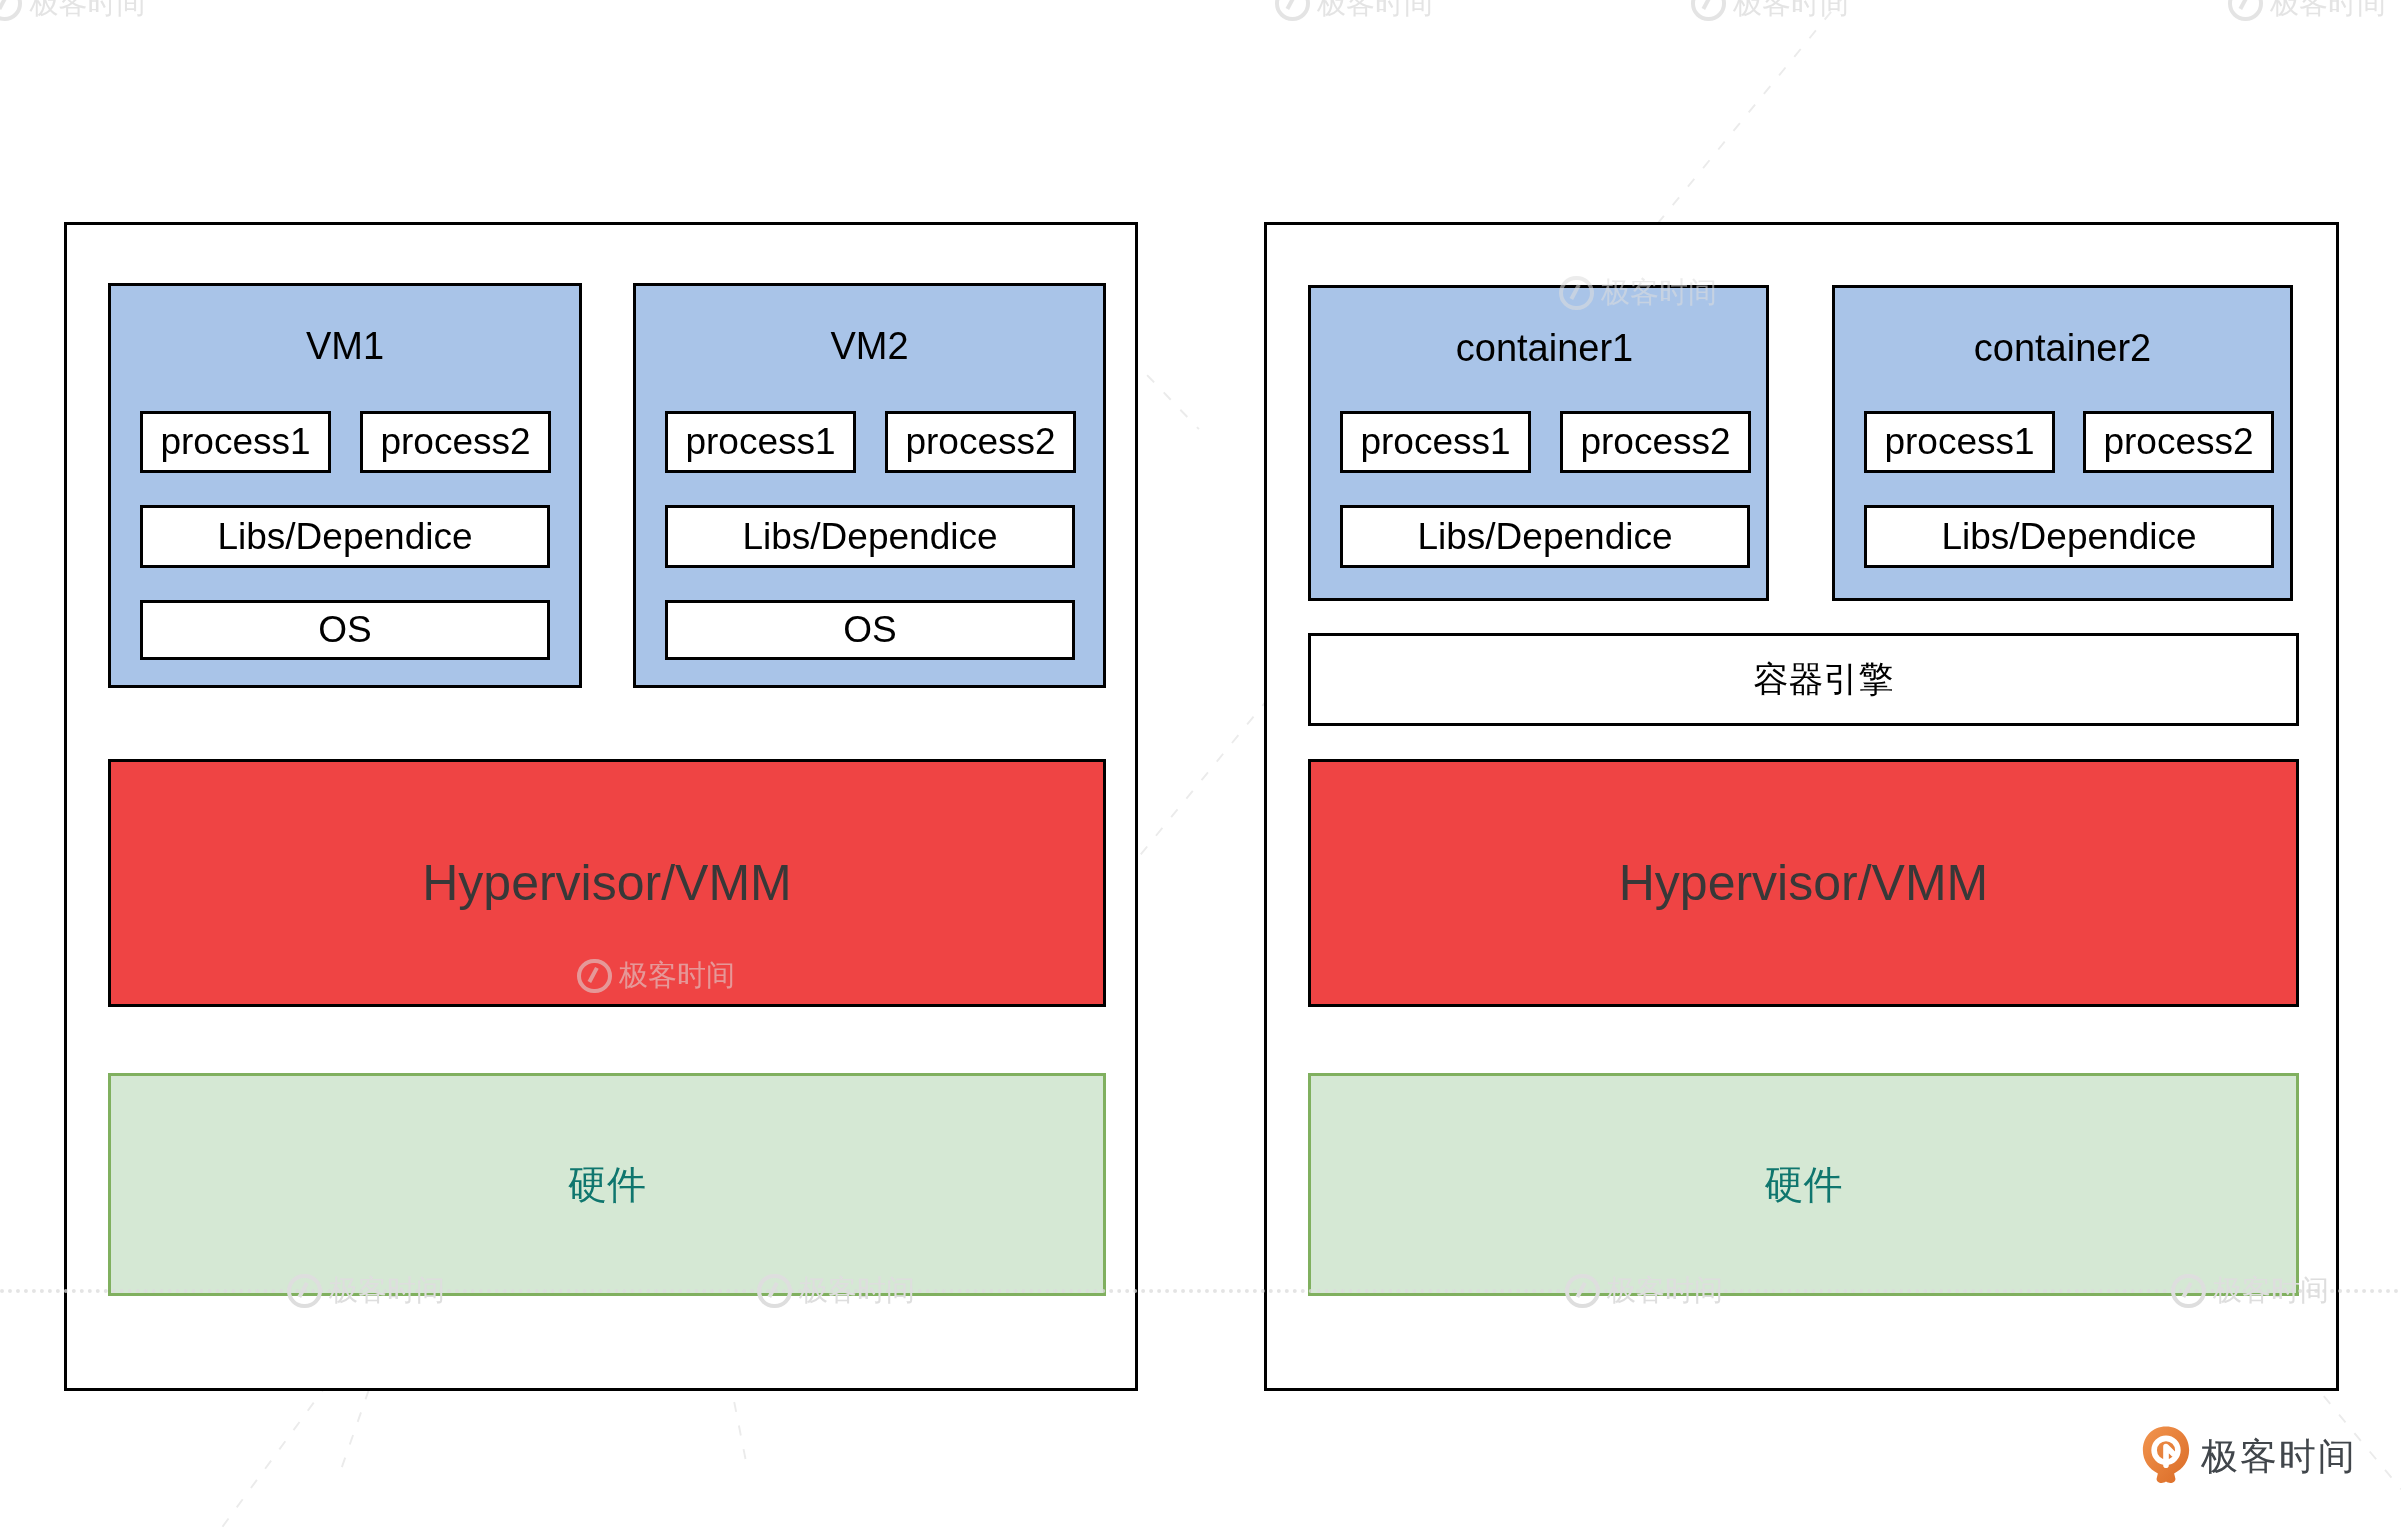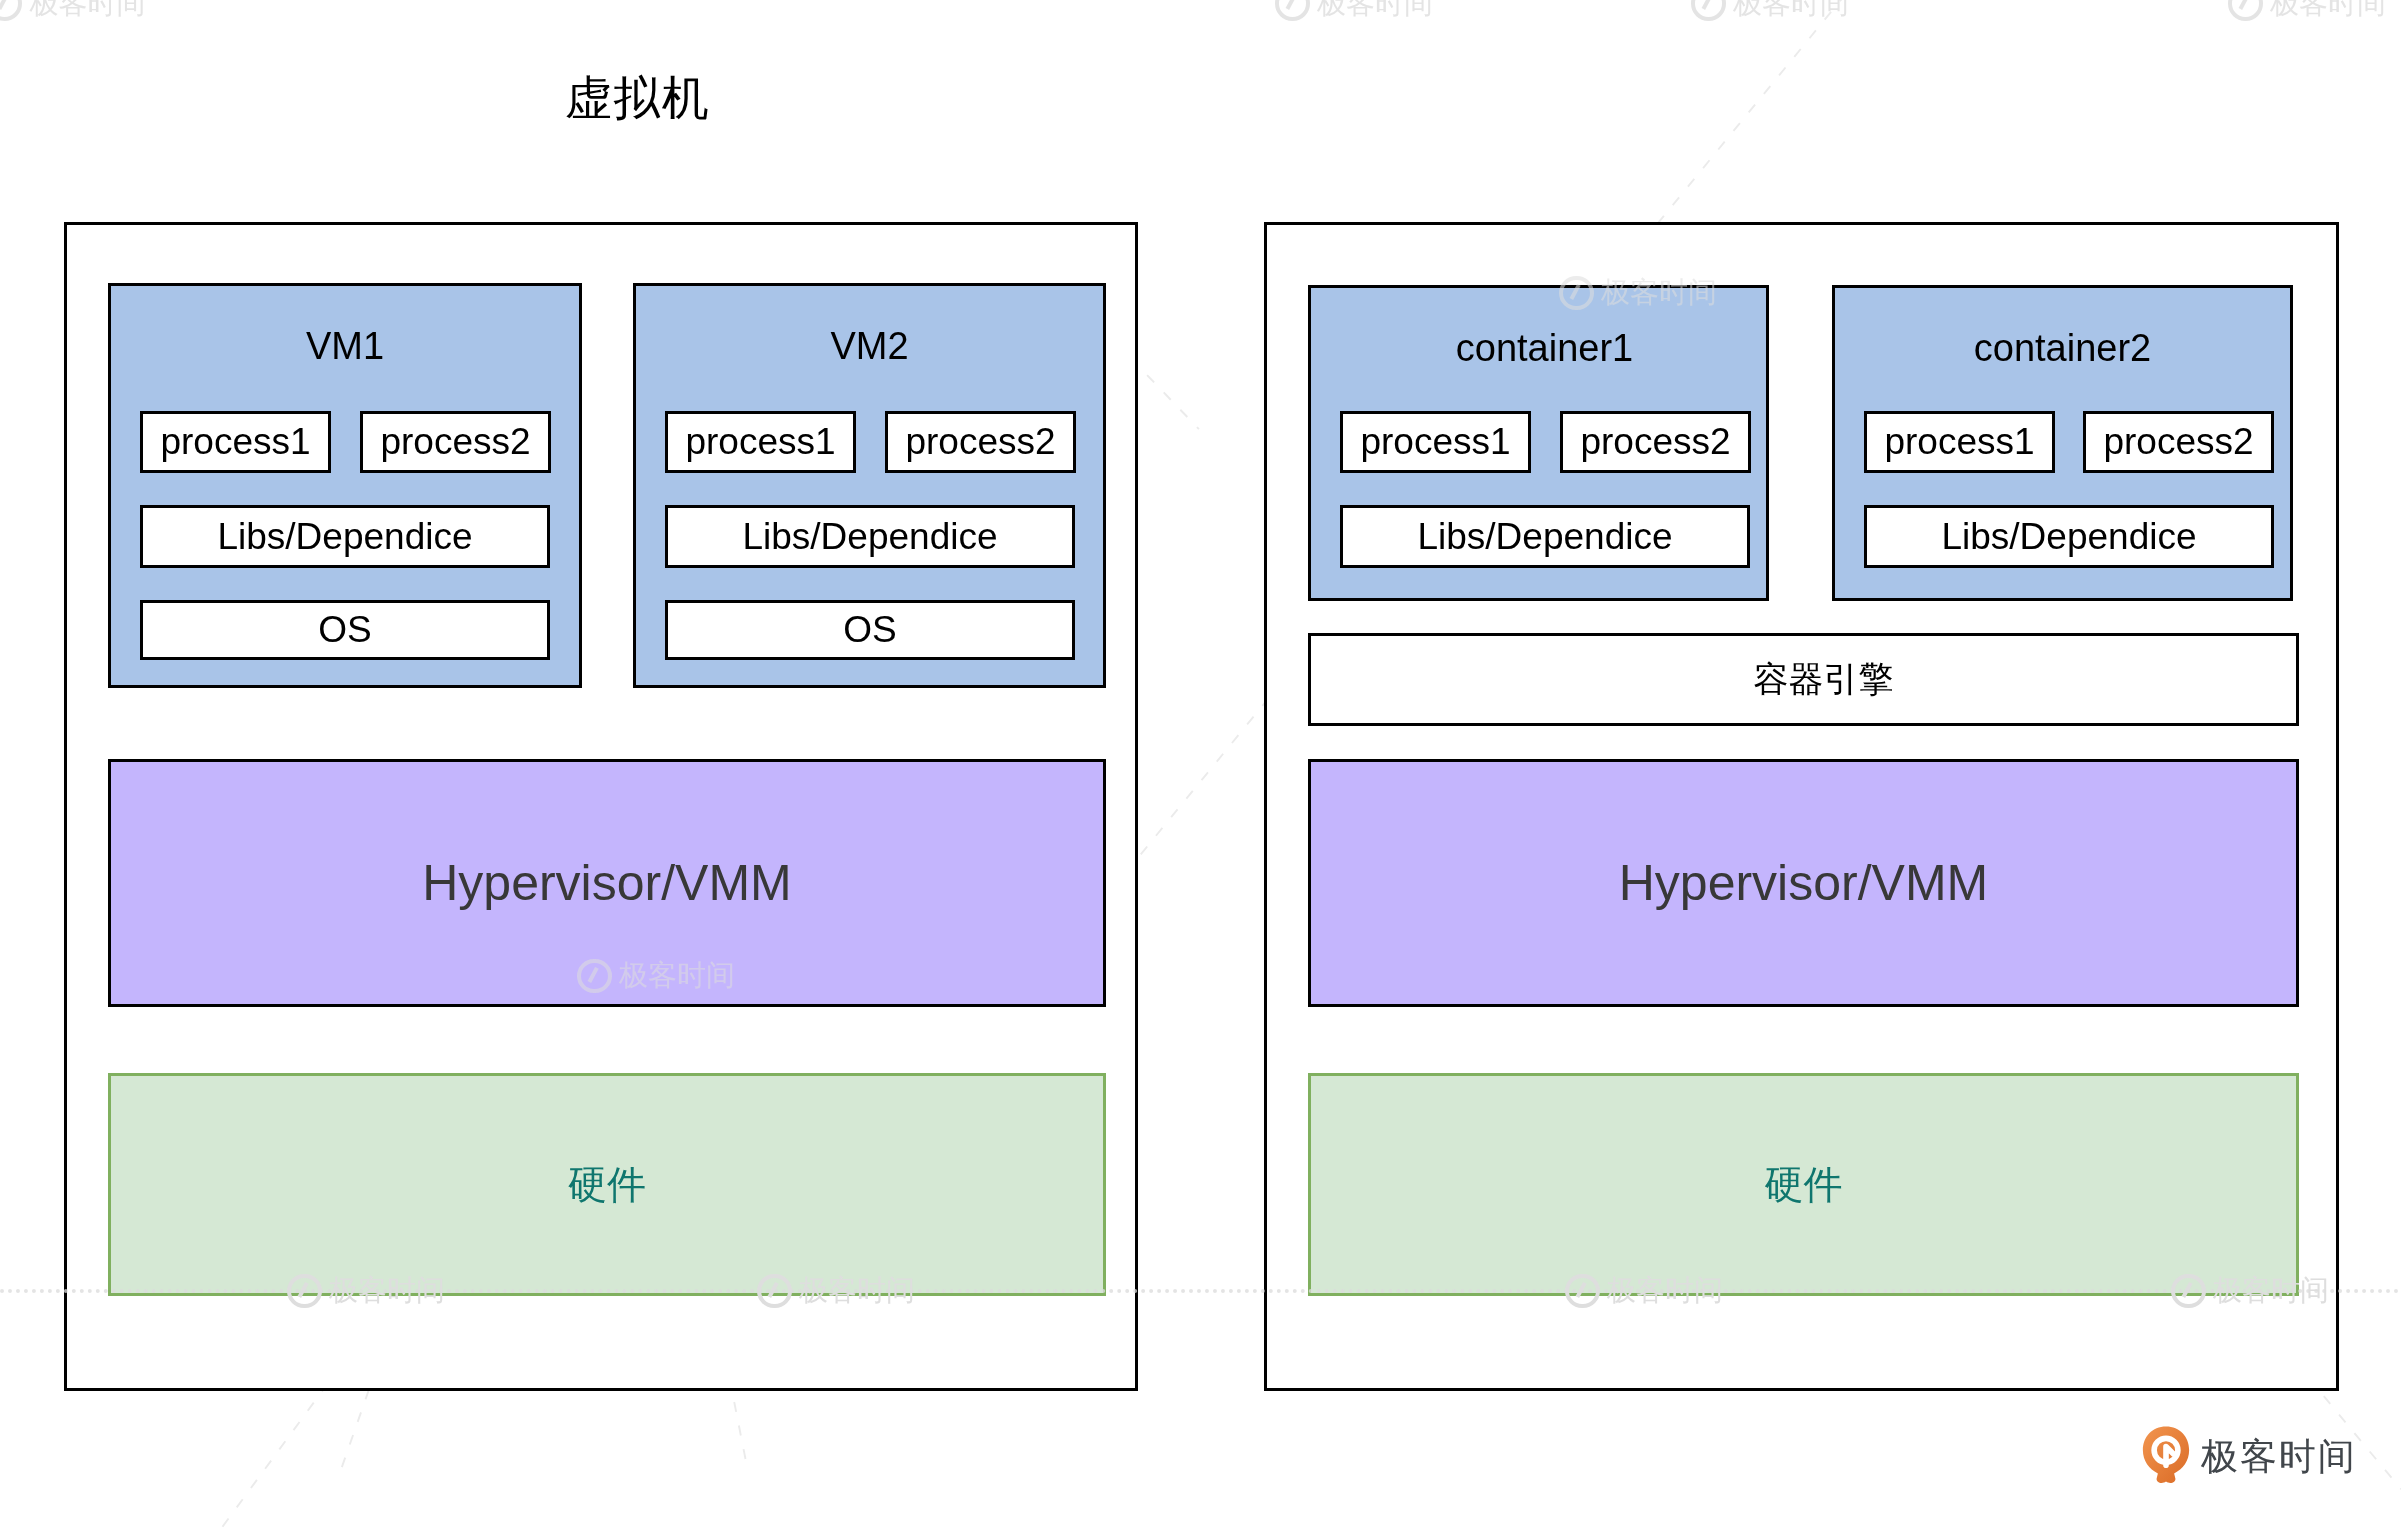--- a/index.html
+++ b/index.html
@@ -10,21 +10,21 @@
     color:#000;
   }
   .abs{position:absolute;box-sizing:border-box;}
   .center{display:flex;align-items:center;justify-content:center;}
   .section-title{font-size:47px;color:#000;text-align:center;letter-spacing:1.3px;}
   .outer-box{border:3.8px solid #000;background:#fff;}
   .blue-box{background:#a9c4e8;border:3.2px solid #000;}
   .white-box{background:#fff;border:3.2px solid #000;font-size:37px;}
   .unit-title{font-size:38px;color:#000;}
   .engine-box{background:#fff;border:3.2px solid #000;font-size:35px;}
-  .hyp-box{background:#c4b5fd;border:3.2px solid #000;font-size:50px;color:#383838;}
+  .hyp-box{background:#ef4444;border:3.2px solid #000;font-size:50px;color:#383838;}
   .hw-box{background:#d5e8d4;border:3.2px solid #80b05f;font-size:39px;color:#0f766e;}
   
   .dotline{border-top:4.4px dotted #dcdcdc;opacity:.75;}
   .wm{display:flex;align-items:center;gap:7.6px;color:#dedede;font-size:29px;white-space:nowrap;}
   .wm .ring{width:26.5px;height:26.5px;border:4.4px solid currentColor;border-radius:50%;position:relative;flex:0 0 auto;}
   .wm .ring:after{content:"";position:absolute;left:10px;top:3.8px;width:4.4px;height:16.4px;background:currentColor;transform:rotate(28deg);}
   .wm.mid{opacity:.55;}
   .wm.edge{opacity:.8;}
   svg.diagonals{position:absolute;left:0;top:0;pointer-events:none;}
   
@@ -40,21 +40,20 @@
     <g stroke="#ebebeb" stroke-width="3" stroke-dasharray="16 22" fill="none">
       <line x1="2950" y1="-40" x2="1770" y2="1400"></line>
       <line x1="1330" y1="1090" x2="350" y2="2423"></line>
       <line x1="3440" y1="1920" x2="3805" y2="2360"></line>
       <line x1="760" y1="1700" x2="540" y2="2330"></line>
       <line x1="1060" y1="1700" x2="1185" y2="2330"></line>
       <line x1="1660" y1="430" x2="1900" y2="680"></line>
     </g>
   </svg>
 
-  <div class="abs section-title" style="left:448px;top:63px;width:379px;line-height:69px;">虚拟机</div>
 
   <div class="abs outer-box" style="left:64px;top:222px;width:1074px;height:1169px;"></div>
 
   <div class="abs blue-box" style="left:108px;top:283px;width:474px;height:405px;"></div>
   <div class="abs center unit-title" style="left:108px;top:283px;width:474px;height:126px;">VM1</div>
   <div class="abs center white-box" style="left:140px;top:411px;width:191px;height:62px;">process1</div>
   <div class="abs center white-box" style="left:360px;top:411px;width:191px;height:62px;">process2</div>
   <div class="abs center white-box" style="left:140px;top:505px;width:410px;height:63px;">Libs/Dependice</div>
   <div class="abs center white-box" style="left:140px;top:600px;width:410px;height:60px;">OS</div>
 

